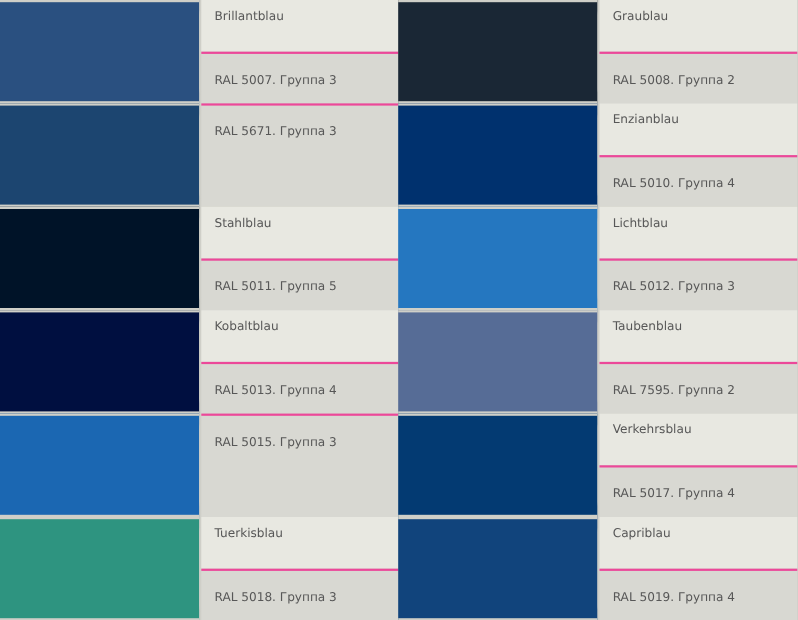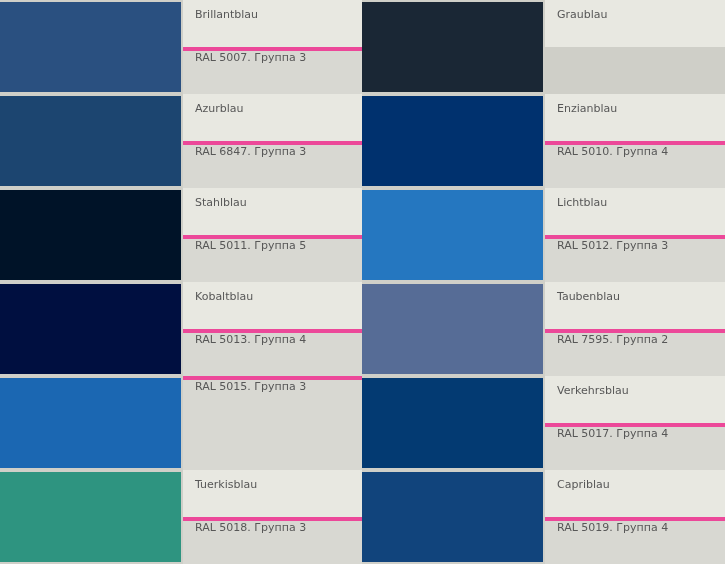--- a/index.html
+++ b/index.html
@@ -52,44 +52,44 @@
     white-space: nowrap;
     overflow: hidden;
   }
 
   .info-code {
     flex: 1 1 auto;
     background: #d8d8d2;
     color: #575757;
     font-size: 11px;
     line-height: 1;
-    padding: 1px 0 0 12px;
+    padding: 18px 0 0 12px;
     box-sizing: border-box;
-    border-top: 4px solid #ec4899;
+    border-top: 2px solid #ec4899;
     white-space: nowrap;
     overflow: hidden;
   }
 </style>
 </head>
 <body>
 
 <div id="chart">
     <div class="swatch" style="background: rgb(42, 80, 128);"></div>
     <div class="info">
       <div class="info-name">Brillantblau</div>
       <div class="info-code"><span>RAL 5007.</span> <span>Группа 3</span></div>
     </div>
     <div class="swatch" style="background: rgb(26, 39, 53);"></div>
     <div class="info">
       <div class="info-name">Graublau</div>
+      <div class="info-code"><span>RAL 5008.</span> <span>Группа 2</span></div>
     </div>
     <div class="swatch" style="background: rgb(28, 69, 112);"></div>
     <div class="info">
-      <div class="info-name">Azurblau</div>
-      <div class="info-code"><span>RAL 6847.</span> <span>Группа 3</span></div>
+      <div class="info-code"><span>RAL 5671.</span> <span>Группа 3</span></div>
     </div>
     <div class="swatch" style="background: rgb(0, 49, 110);"></div>
     <div class="info">
       <div class="info-name">Enzianblau</div>
       <div class="info-code"><span>RAL 5010.</span> <span>Группа 4</span></div>
     </div>
     <div class="swatch" style="background: rgb(0, 19, 40);"></div>
     <div class="info">
       <div class="info-name">Stahlblau</div>
       <div class="info-code"><span>RAL 5011.</span> <span>Группа 5</span></div>

